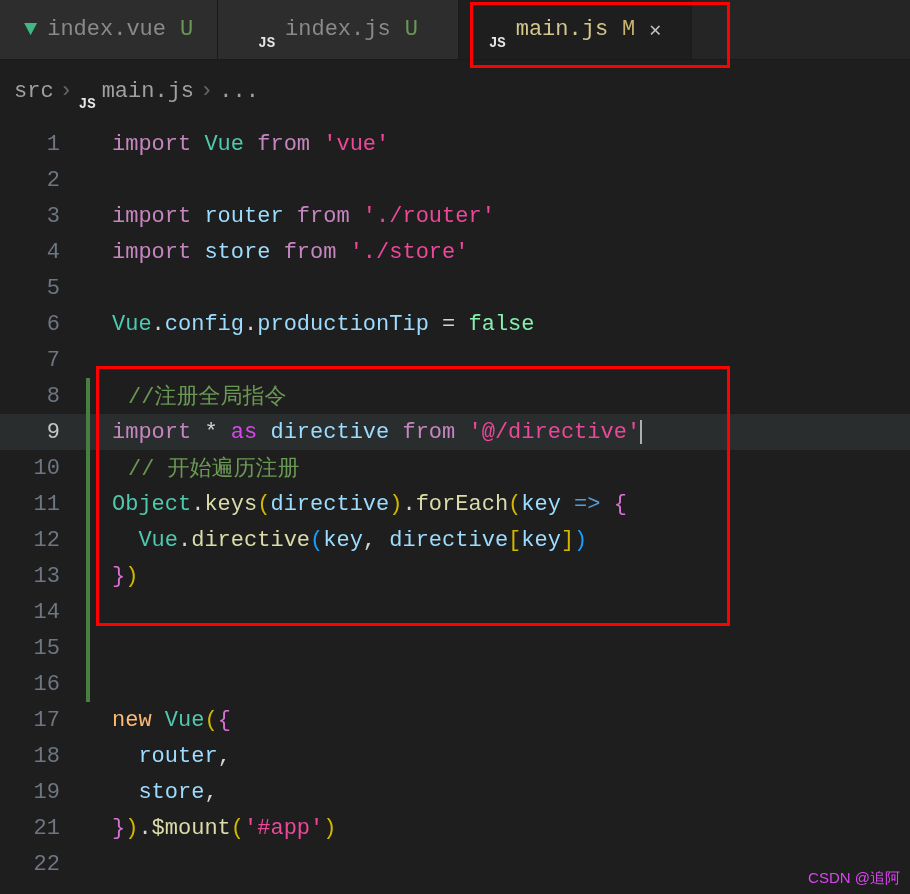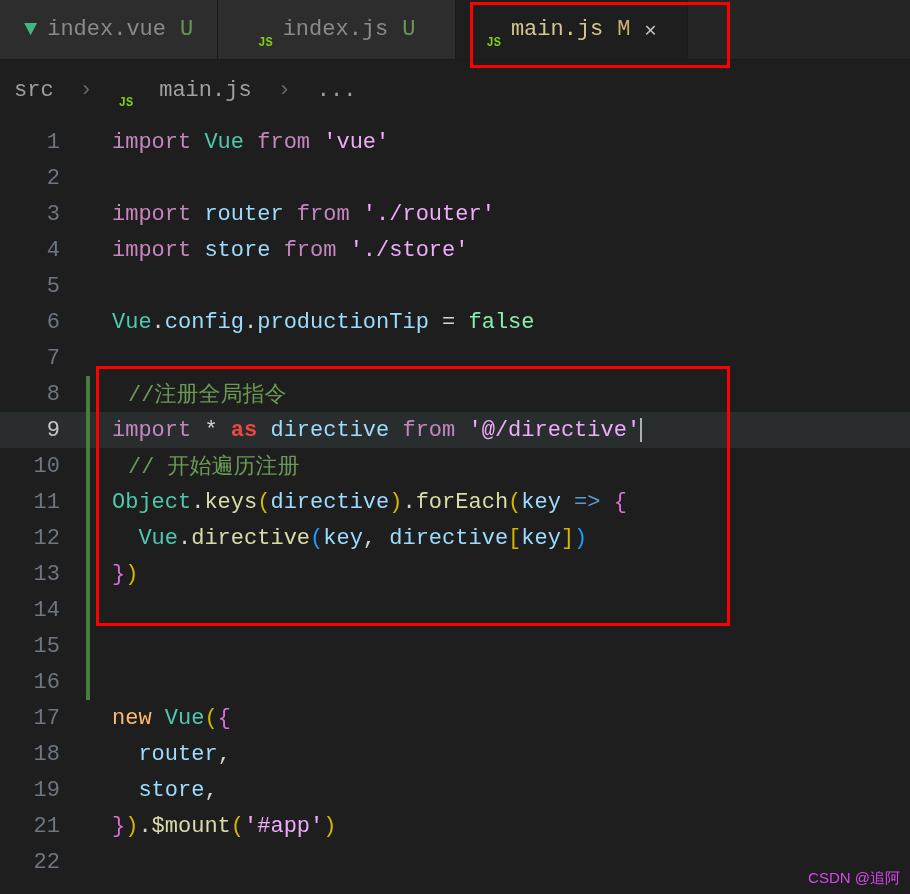--- a/index.html
+++ b/index.html
@@ -34,32 +34,32 @@
     color: #e0e0e0;
   }
   .tab-highlight {
     position: absolute;
     border: 3px solid #ff0000;
     top: 2px; left: 470px;
     width: 260px; height: 66px;
     pointer-events: none;
   }
   .vue-icon { color: #41b883; font-weight: bold; }
-  .js-icon { color: #84cc16; font-weight: bold; font-size: 12px; margin-top: 26px; }
+  .js-icon { color: #e5e5e5; font-weight: bold; font-size: 14px; margin-top: 26px; }
   .status-u { color: #6a9955; margin-left: 4px; }
   .status-m { color: #c9b36e; margin-left: 4px; }
   .tab.active .filename { color: #d4c78e; }
   .close-icon { color: #c0c0c0; font-size: 20px; margin-left: 4px; }
   .breadcrumb {
     display: flex;
     align-items: center;
     padding: 10px 14px;
     font-size: 22px;
     color: #a0a0a0;
-    gap: 26px;
+    gap: 6px;
   }
   .breadcrumb .sep { color: #666; }
   .editor {
     display: flex;
     flex-direction: column;
     padding-top: 4px;
   }
   .line {
     display: flex;
     height: 36px;
@@ -93,28 +93,28 @@
     position: absolute;
     border: 3px solid #ff0000;
     left: 96px;
     top: 366px;
     width: 634px;
     height: 260px;
     pointer-events: none;
   }
   .kw-import { color: #c586c0; margin-top: 9px; }
   .kw-from { color: #c586c0; }
-  .kw-as { color: #ef4444; font-weight: bold; }
+  .kw-as { color: #d946ef; }
   .kw-new { color: #fdba74; }
   .kw-false { color: #86efac; }
   .cls { color: #4ec9b0; }
   .var { color: #9cdcfe; }
   .prop { color: #9cdcfe; }
   .func { color: #dcdcaa; }
-  .str { color: #f0abfc; text-align: right; }
+  .str { color: #ec4899; text-align: right; }
   .cmt { color: #6a9955; margin-left: 16px; }
   .arrow { color: #569cd6; }
   .punc { color: #d4d4d4; }
   .paren { color: #d4b800; }
   .paren2 { color: #da70d6; }
   .bracket-b { color: #179fff; }
   .cursor {
     display: inline-block;
     width: 2px;
     height: 24px;

